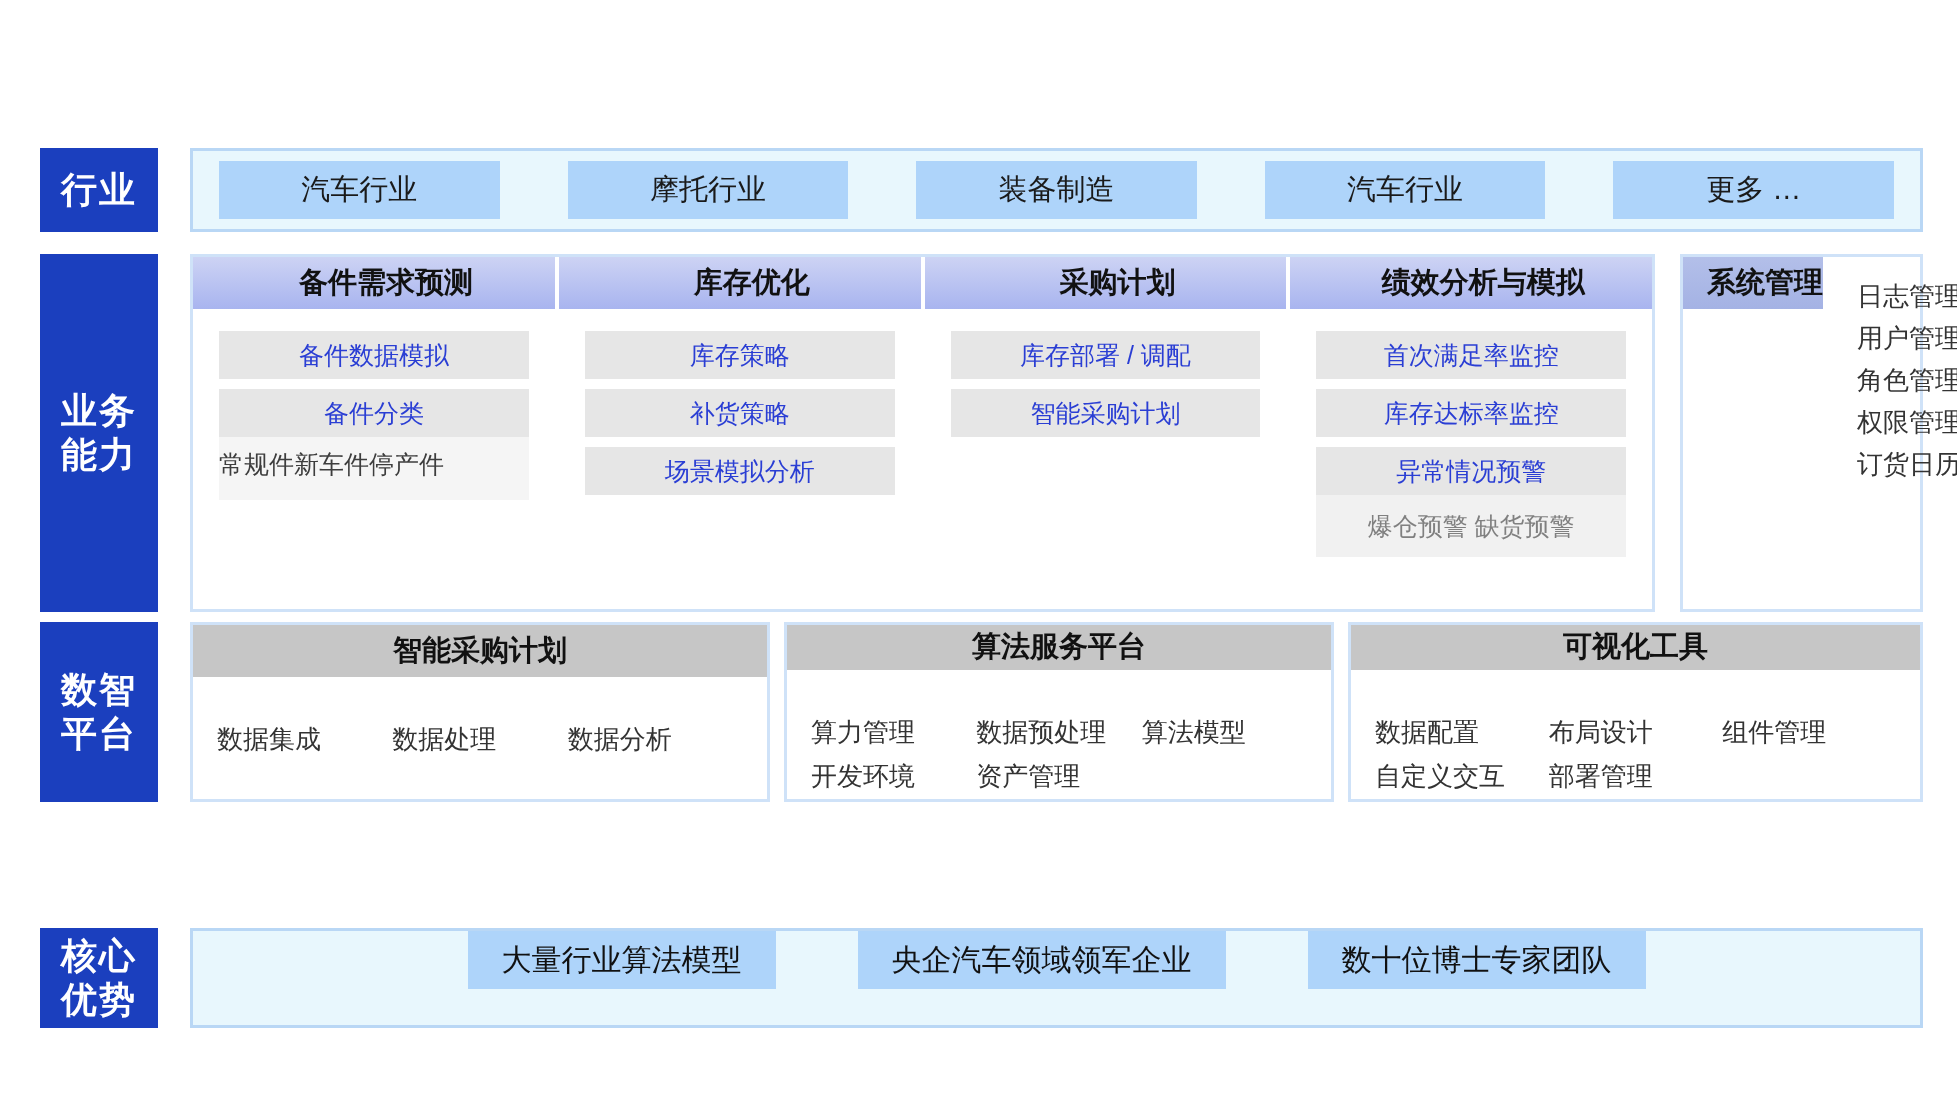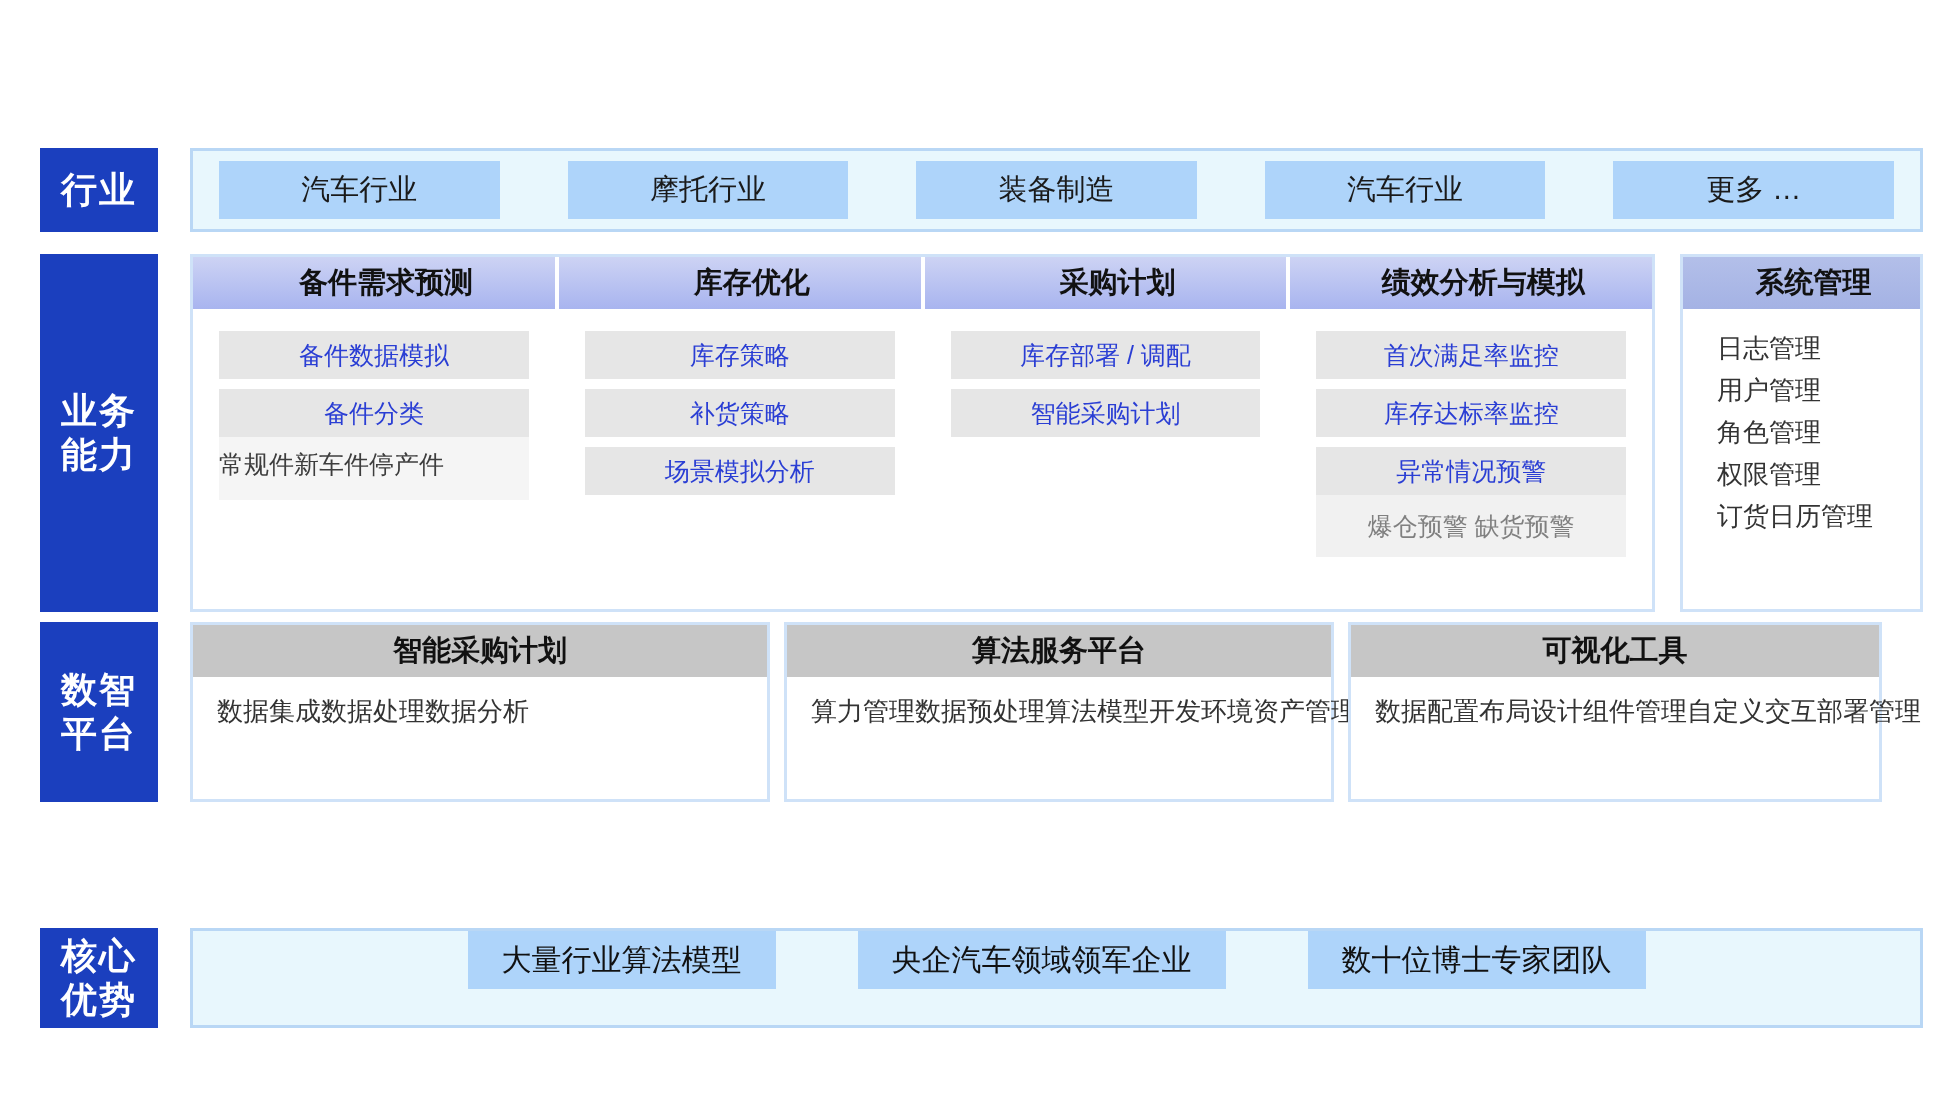--- a/index.html
+++ b/index.html
@@ -119,21 +119,21 @@
     color: #808080;
     height: 62px;
     margin-bottom: 0;
   }
 
   
   #sysmgmt {
     background: #ffffff;
     border: 3px solid #cfe2f8;
     display: flex;
-    flex-direction: column;
+    flex-direction: row;
   }
   #sysmgmt .biz-head { background: linear-gradient(180deg, #b3bfe9 0%, #a4b2e4 100%); }
   .sys-body { padding: 18px 0 0 34px; }
   .sys-item {
     font-size: 26px;
     color: #333333;
     line-height: 1.62;
     white-space: nowrap;
   }
 
@@ -151,23 +151,24 @@
     color: #111111;
     font-size: 29px;
     font-weight: 700;
     display: flex;
     align-items: center;
     justify-content: center;
     white-space: nowrap;
   }
   .plat-body {
     flex: 1;
-    padding: 12px 24px 0 24px;
-    display: flex;
-    flex-direction: row;
+    padding: 24px 24px 0 24px;
+    display: flex;
+    flex-direction: column;
+    margin-top: 16px;
   }
   .plat-row { display: flex; }
   .plat-item {
     flex: 1 1 0;
     font-size: 26px;
     color: #333333;
     line-height: 1.72;
     white-space: nowrap;
   }
 
@@ -293,21 +294,21 @@
         <div class="plat-item">算法模型</div>
       </div>
       <div class="plat-row">
         <div class="plat-item">开发环境</div>
         <div class="plat-item">资产管理</div>
         <div class="plat-item"></div>
       </div>
     </div>
   </div>
 
-  <div class="plat-box" style="left:1348px; top:622px; width:534px; height:180px;">
+  <div class="plat-box" style="left:1348px; top:622px; width:575px; height:180px;">
     <div class="plat-head">可视化工具</div>
     <div class="plat-body">
       <div class="plat-row">
         <div class="plat-item">数据配置</div>
         <div class="plat-item">布局设计</div>
         <div class="plat-item">组件管理</div>
       </div>
       <div class="plat-row">
         <div class="plat-item">自定义交互</div>
         <div class="plat-item">部署管理</div>

